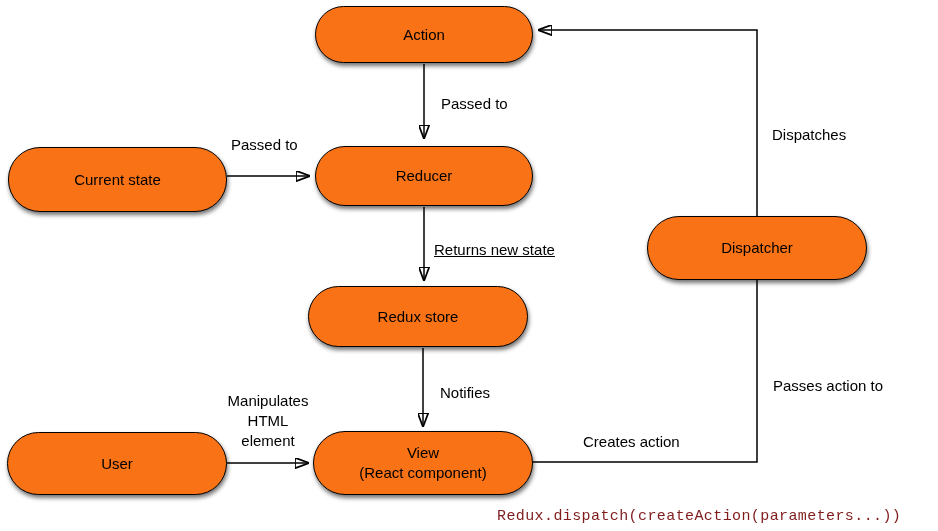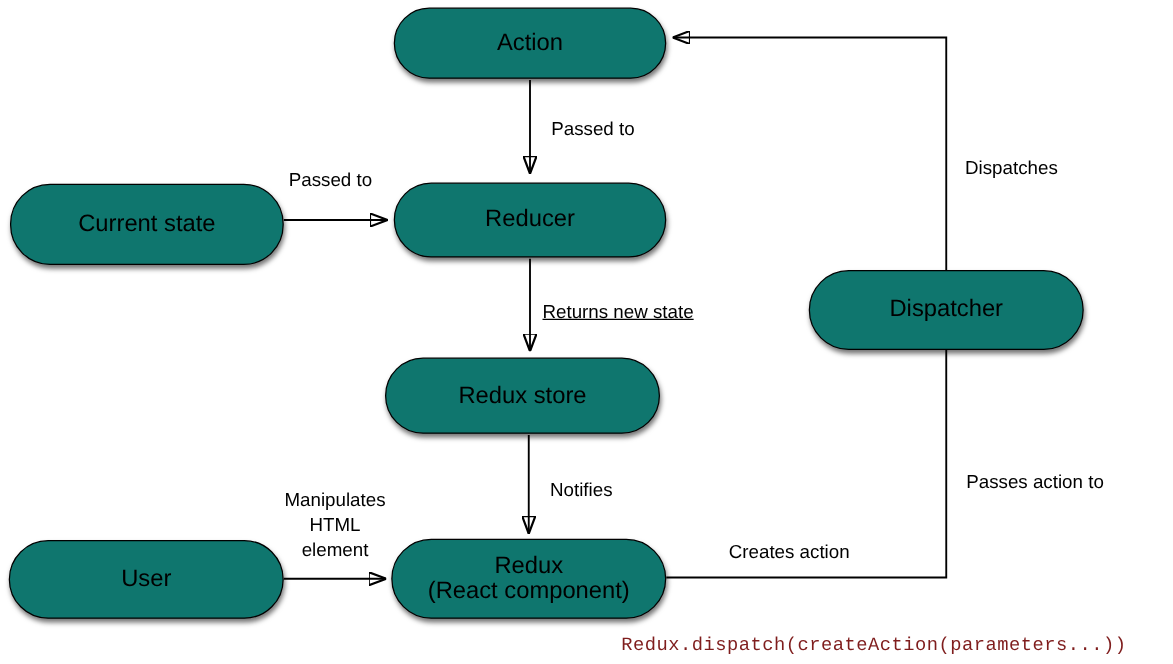--- a/index.html
+++ b/index.html
@@ -22,29 +22,29 @@
     z-index: 1;
   }
   .edges path {
     fill: none;
     stroke: #000000;
     stroke-width: 1.5;
   }
   .node {
     position: absolute;
     z-index: 2;
-    background: #0f766e;
+    background: #f97316;
     border: 1.5px solid #000000;
     border-radius: 32px;
     box-shadow: 1px 3px 4px rgba(0,0,0,0.55);
     display: flex;
     flex-direction: column;
     align-items: center;
     justify-content: center;
-    font-size: 19px;
+    font-size: 15px;
     color: #000000;
     text-align: left;
     line-height: 20px;
     box-sizing: border-box;
   }
   .edge-label {
     position: absolute;
     z-index: 3;
     font-size: 15px;
     color: #000000;
@@ -97,21 +97,21 @@
 
   <div class="node" style="left:315px; top:146px; width:218px; height:60px;">
     <span>Reducer</span>
   </div>
 
   <div class="node" style="left:7px; top:432px; width:220px; height:63px;">
     <span>User</span>
   </div>
 
   <div class="node" style="left:313px; top:431px; width:220px; height:64px;">
-    <span>Redux</span>
+    <span>View</span>
     <span>(React component)</span>
   </div>
 
   <div class="node" style="left:647px; top:216px; width:220px; height:64px;">
     <span>Dispatcher</span>
   </div>
 
   <div class="edge-label" style="left:441px; top:94px;">Passed to</div>
 
   <div class="edge-label" style="left:231px; top:135px;">Passed to</div>

